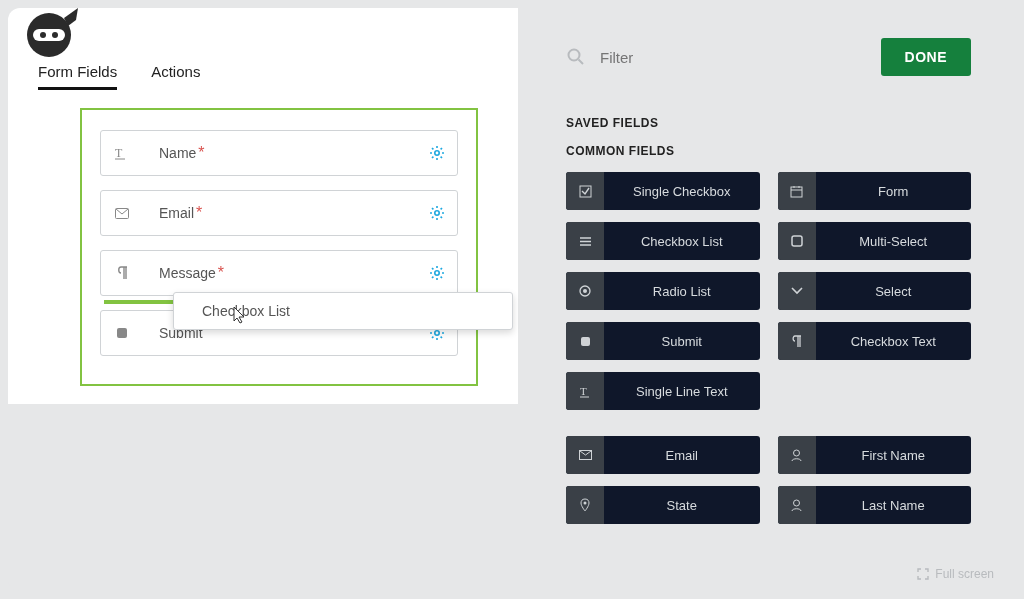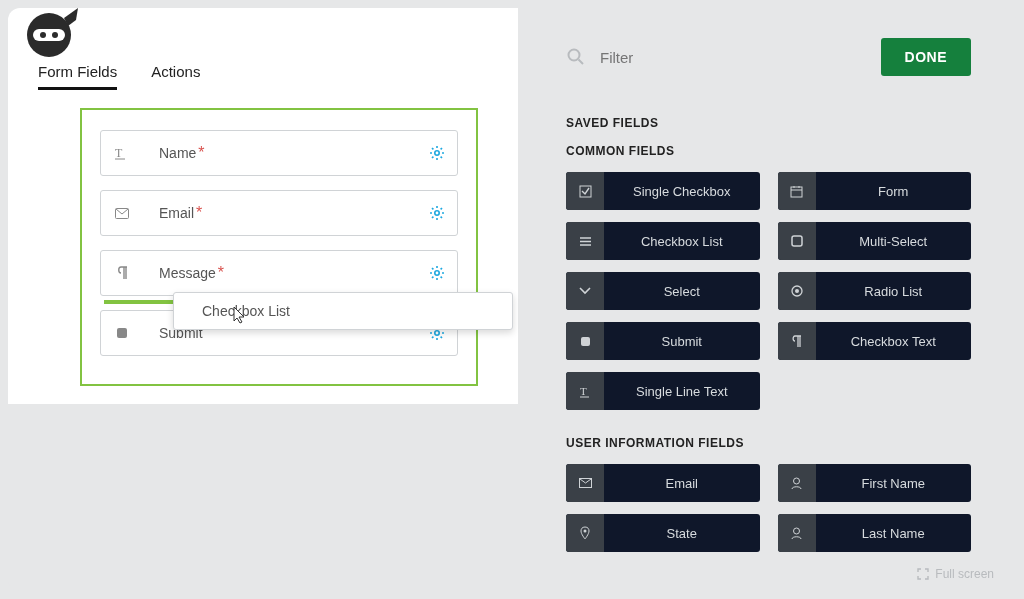--- a/index.html
+++ b/index.html
@@ -226,37 +226,37 @@
       <div class="pill">
           <span class="pi">
             <svg width="12" height="12">
               <rect x="1" y="1" width="10" height="10" rx="2" fill="none" stroke="#cfd3d6" stroke-width="1.5"></rect>
             </svg>
           </span>
           <span class="pl">Multi-Select</span>
         </div>
       <div class="pill">
           <span class="pi">
-            <svg width="12" height="8">
-              <path d="M1 1 L6 6 L11 1" fill="none" stroke="#cfd3d6" stroke-width="1.6"></path>
-            </svg>
-          </span>
-          <span class="pl">Select</span>
-        </div>
-      <div class="pill">
-          <span class="pi">
             <svg width="12" height="12">
               <circle cx="6" cy="6" r="5" fill="none" stroke="#cfd3d6" stroke-width="1.3"></circle>
               <circle cx="6" cy="6" r="2" fill="#cfd3d6"></circle>
             </svg>
           </span>
           <span class="pl">Radio List</span>
         </div>
       <div class="pill">
           <span class="pi">
+            <svg width="12" height="8">
+              <path d="M1 1 L6 6 L11 1" fill="none" stroke="#cfd3d6" stroke-width="1.6"></path>
+            </svg>
+          </span>
+          <span class="pl">Select</span>
+        </div>
+      <div class="pill">
+          <span class="pi">
             <svg width="11" height="11">
               <rect x="1" y="1" width="9" height="9" rx="2" fill="#cfd3d6"></rect>
             </svg>
           </span>
           <span class="pl">Submit</span>
         </div>
       <div class="pill">
           <span class="pi">
             <svg width="11" height="13">
               <path d="M4 1 H10 M7 1 V12 M9 1 V12 M4 1 C1.5 1 1.5 6 4 6" fill="none" stroke="#cfd3d6" stroke-width="1.3"></path>
@@ -268,21 +268,20 @@
           <span class="pi">
             <svg width="13" height="13">
               <text x="1" y="10" font-size="11" fill="#cfd3d6" font-family="serif">T</text>
               <line x1="1" y1="12" x2="10" y2="12" stroke="#cfd3d6"></line>
             </svg>
           </span>
           <span class="pl">Single Line Text</span>
         </div>
     </div>
 
-    <div class="section-h">USER INFORMATION FIELDS</div>
     <div class="grid">
       <div class="pill">
           <span class="pi">
             <svg width="13" height="10">
               <rect x="0.5" y="0.5" width="12" height="9" fill="none" stroke="#cfd3d6"></rect>
               <path d="M1 1 L6.5 5 L12 1" fill="none" stroke="#cfd3d6"></path>
             </svg>
           </span>
           <span class="pl">Email</span>
         </div>

